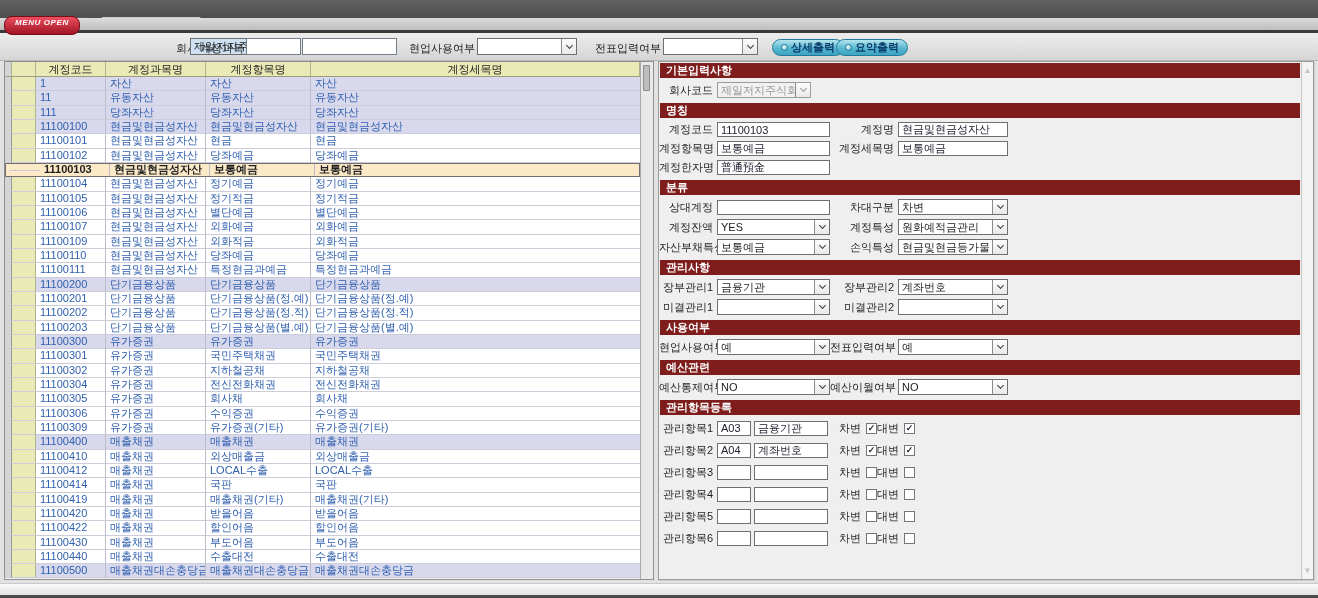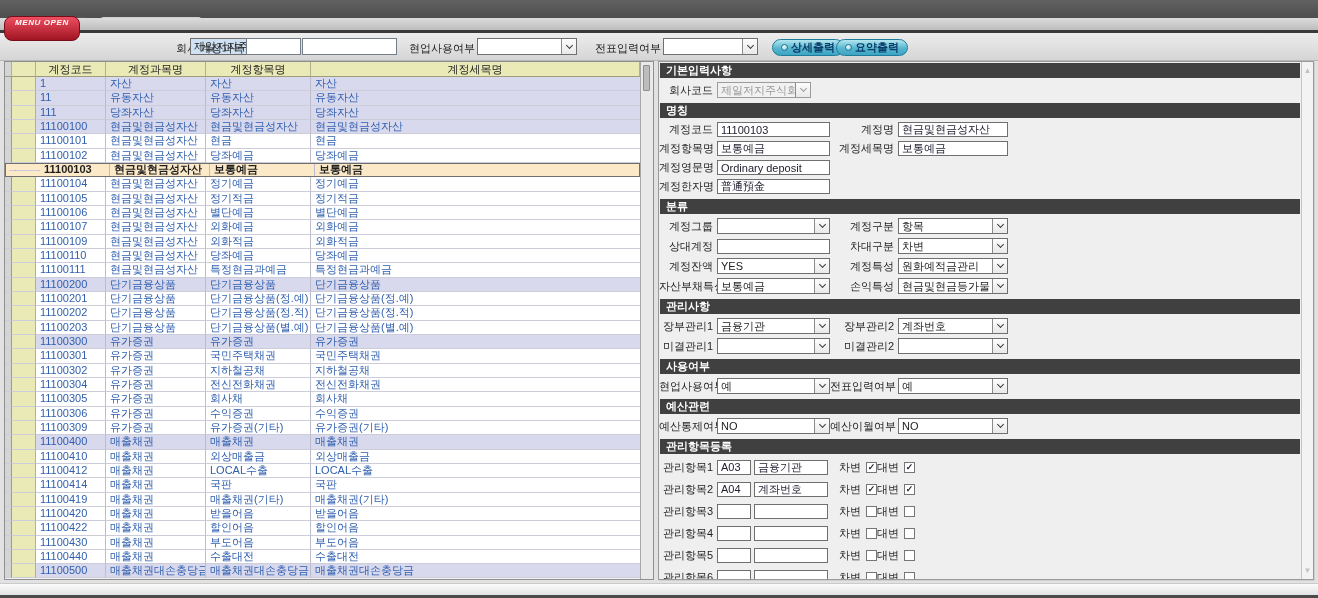--- a/index.html
+++ b/index.html
@@ -17,21 +17,21 @@
   .tab.active { left:100px; background:#f2f2f2; color:#141414; font-weight:bold;
                 border:1px solid #cfcfcf; border-bottom:none; }
   .tabx { width:11px; height:11px; border-radius:2px; font-size:8px; line-height:10px;
           text-align:center; font-weight:bold; }
   .tabx.gray { background:#cdcdcd; color:#5a5a5a; border:1px solid #8a8a8a; }
   .tabx.red  { background:#ffffff; color:#cc2222; border:1px solid #cc4444; }
 
   
   .menustrip { position:absolute; top:18px; left:0; right:0; height:12px;
                background:linear-gradient(#dcdcdc,#bdbdbd); }
-  .menu-open { position:absolute; z-index:6; top:16px; left:4px; height:25px; line-height:12px;
+  .menu-open { position:absolute; z-index:6; top:16px; left:4px; height:19px; line-height:12px;
                padding:0 10px; background:linear-gradient(#ee4f60,#a01423);
                border:1px solid #7a0b19; border-radius:8px; color:#fff; font-size:8px;
                font-weight:bold; font-style:italic; letter-spacing:.6px; cursor:pointer; }
   .sep { position:absolute; top:30px; left:0; right:0; height:3px; background:#3a3a3a; }
 
   
   .filterbar { position:absolute; top:33px; left:0; right:0; height:28px;
                background:linear-gradient(#ededed,#d5d5d5); border-bottom:1px solid #b7b7b7;
                font-size:11px; color:#222; }
   .flbl { position:absolute; top:8px; text-align:right; white-space:nowrap; }
@@ -82,21 +82,21 @@
   .vthumb { position:absolute; top:3px; left:2px; width:7px; height:26px; background:#bdbdbd;
             border:1px solid #8d8d8d; border-radius:1px; cursor:pointer; }
 
   
   .detailpanel { position:absolute; left:658px; top:61px; width:656px; height:519px;
                  background:#efefef; border:1px solid #9a9a9a; display:flex;
                  box-shadow:1px 1px 0 #cfcfcf; }
   .detailmain { flex:1; overflow:hidden; }
   .vscroll2 { width:12px; background:#f3f3f3; border-left:1px solid #c6c6c6; position:relative; flex-shrink:0; }
   .scr-arrow { position:absolute; left:0; width:100%; text-align:center; font-size:8px; color:#c2c2c2; }
-  .secbar { height:15px; background:#404040; color:#fff; font-size:11px; font-weight:bold;
+  .secbar { height:15px; background:#7f1d1d; color:#fff; font-size:11px; font-weight:bold;
             line-height:15px; padding-left:6px; margin:1px 1px 0 1px; }
   .srows { padding:2px 0 2px 0; }
   .frow { display:flex; align-items:center; height:19px; }
   .frow.h20 { height:20px; }
   .flab  { width:58px; text-align:right; padding-right:4px; font-size:11px; color:#1f1f1f; flex-shrink:0; white-space:nowrap; }
   .flab2 { width:68px; text-align:right; padding-right:4px; font-size:11px; color:#1f1f1f; flex-shrink:0; white-space:nowrap; }
   .f1 { width:113px; flex-shrink:0; }
   .f2 { width:110px; flex-shrink:0; }
   .fco { width:94px; flex-shrink:0; }
   .detailmain .tin { height:15px; border:1px solid #6f6f6f; }
@@ -526,47 +526,27 @@
           <div class="flab2">계정명</div>
           <input class="tin f2" value="현금및현금성자산" style="">
         </div>
         <div class="frow">
           <div class="flab">계정항목명</div>
           <input class="tin f1" value="보통예금" style="">
           <div class="flab2">계정세목명</div>
           <input class="tin f2" value="보통예금" style="">
         </div>
         <div class="frow">
-          <div class="flab">계정영문명</div>
-          <input class="tin f1" value="Ordinary deposit" style="">
-        </div>
-        <div class="frow">
           <div class="flab">계정한자명</div>
           <input class="tin f1" value="普通預金" style="">
         </div>
       </div>
 
       <div class="secbar">분류</div>
       <div class="srows">
-        <div class="frow h20">
-          <div class="flab">계정그룹</div>
-          <div class="sel f1">
-            <span class="selval"></span>
-            <span class="arr">
-                <i class="chev"></i>
-              </span>
-          </div>
-          <div class="flab2">계정구분</div>
-          <div class="sel f2">
-            <span class="selval">항목</span>
-            <span class="arr">
-                <i class="chev"></i>
-              </span>
-          </div>
-        </div>
         <div class="frow h20">
           <div class="flab">상대계정</div>
           <input class="tin f1" value="" style="">
           <div class="flab2">차대구분</div>
           <div class="sel f2">
             <span class="selval">차변</span>
             <span class="arr">
                 <i class="chev"></i>
               </span>
           </div>

